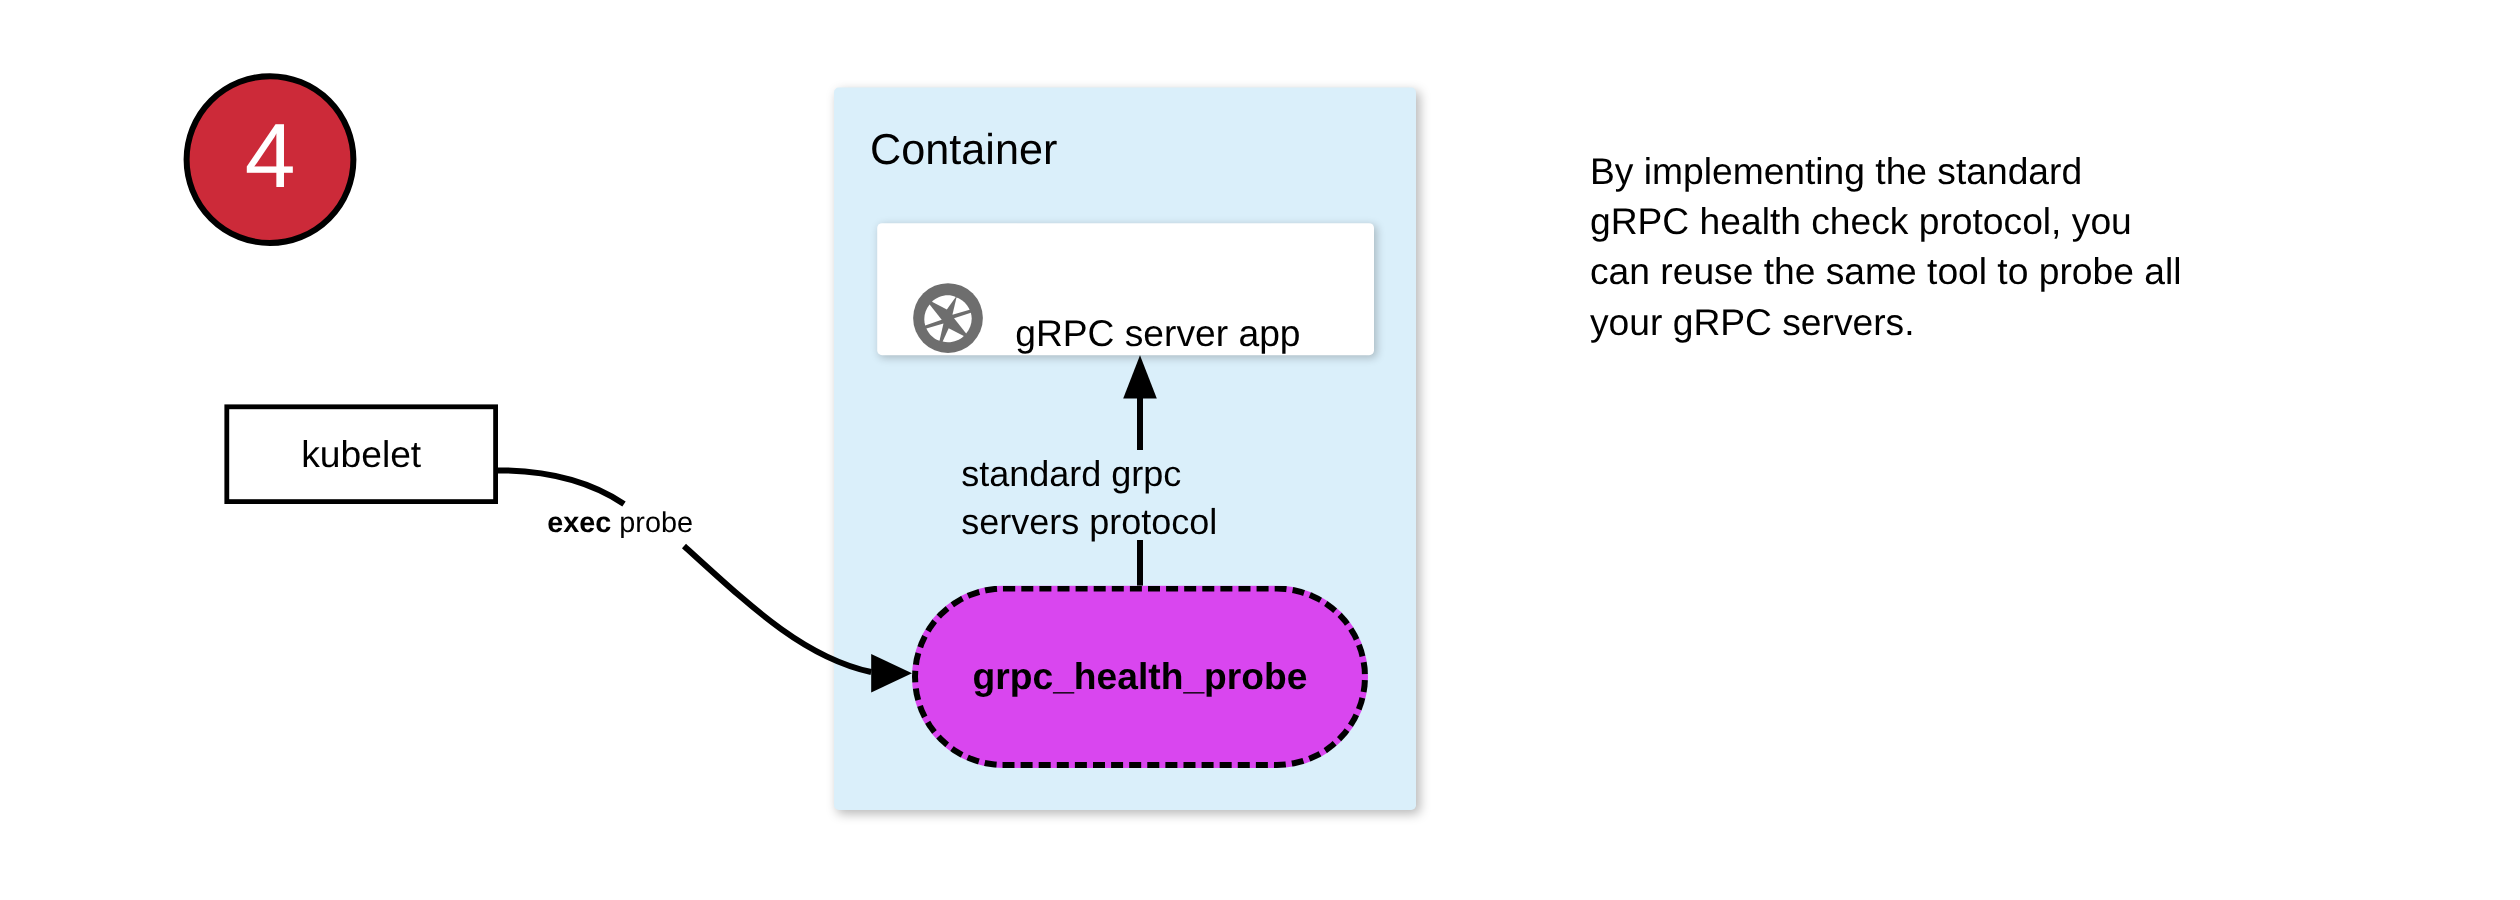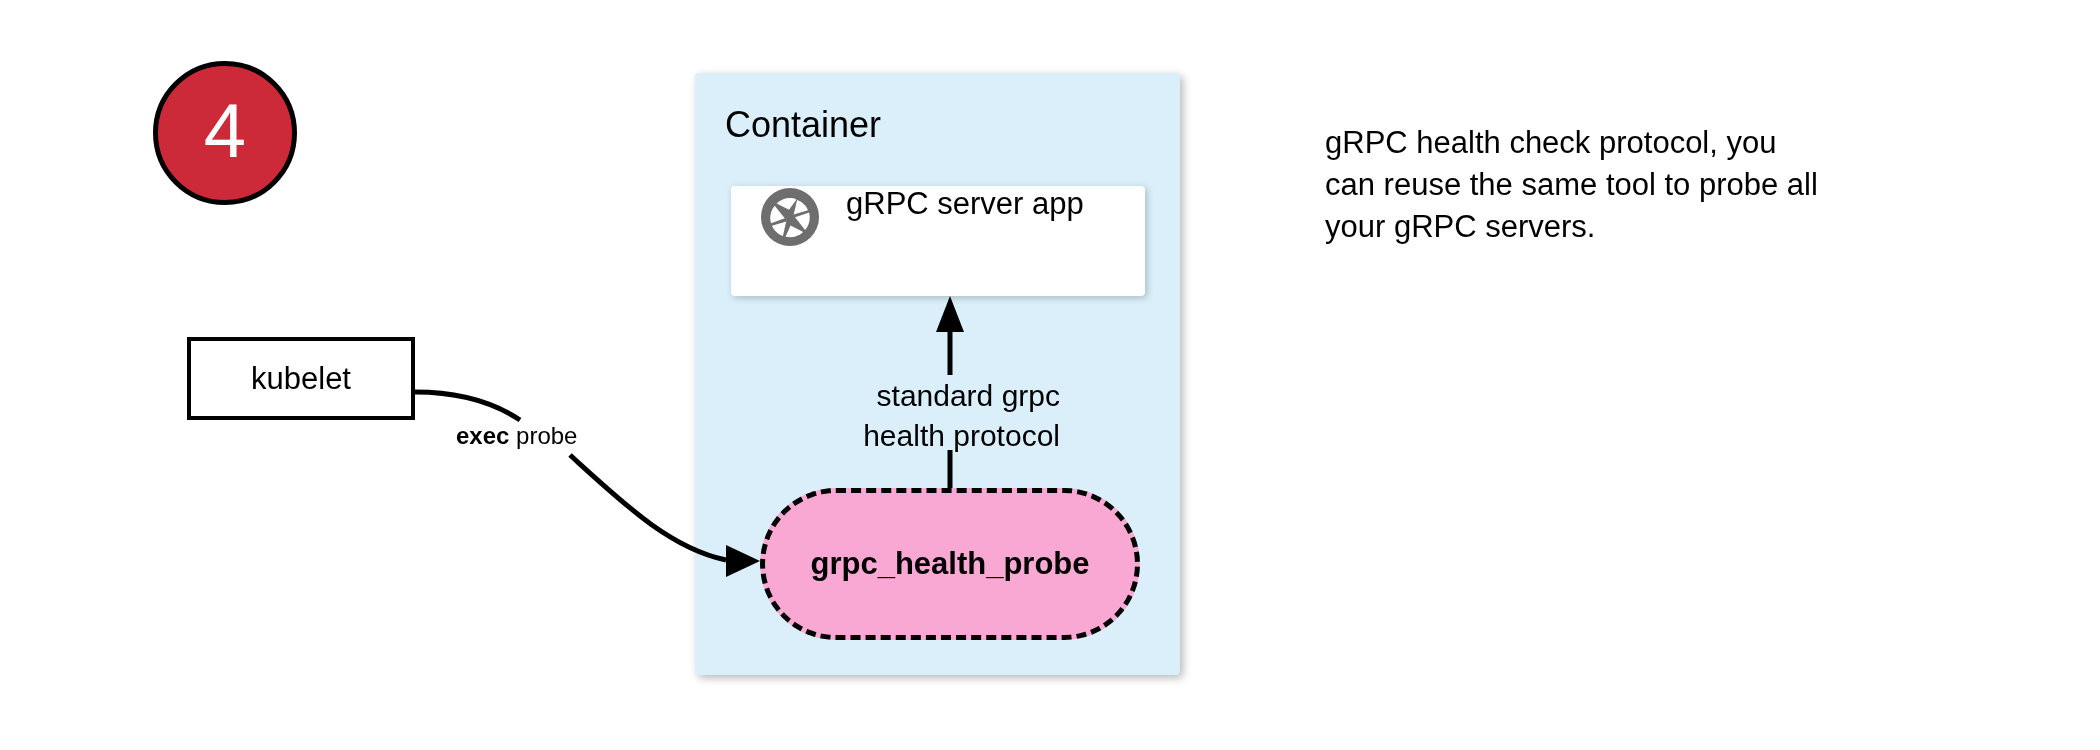--- a/index.html
+++ b/index.html
@@ -72,21 +72,21 @@
   .server-card {
     position: absolute;
     left: 731px;
     top: 186px;
     width: 414px;
     height: 110px;
     background: #ffffff;
     border-radius: 4px;
     box-shadow: 2px 2px 7px rgba(0,0,0,0.22);
     display: flex;
-    align-items: flex-start;
+    align-items: flex-end;
   }
   .server-icon {
     margin-left: 28px;
     width: 62px;
     height: 62px;
     flex: 0 0 auto;
     display: block;
   }
   .server-card-label {
     margin-left: 25px;
@@ -96,21 +96,21 @@
     white-space: nowrap;
   }
 
   
   .probe-pill {
     position: absolute;
     left: 760px;
     top: 488px;
     width: 380px;
     height: 152px;
-    background: #f9a8d4;
+    background: #d946ef;
     border: 5px dashed #000000;
     border-radius: 76px;
     box-sizing: border-box;
     display: flex;
     flex-direction: column;
     align-items: center;
     justify-content: center;
   }
   .probe-pill-title {
     font-size: 31px;
@@ -155,24 +155,24 @@
     top: 417px;
     font-size: 24px;
     line-height: 37px;
     color: #000000;
     white-space: nowrap;
   }
   .exec-label b { font-weight: bold; }
 
   .protocol-label {
     position: absolute;
-    left: 840px;
+    left: 801px;
     top: 376px;
     width: 220px;
-    text-align: right;
+    text-align: left;
     font-size: 30px;
     line-height: 40px;
     color: #000000;
   }
   .protocol-label span { display: block; white-space: nowrap; }
 
   
   .side-note {
     position: absolute;
     left: 1325px;
@@ -241,22 +241,23 @@
     <line x1="950" y1="375" x2="950" y2="318" stroke="#000000" stroke-width="5"></line>
     <polygon points="950,296 936,332 964,332" fill="#000000"></polygon>
   </svg>
 
   <div class="exec-label">
     <b>exec</b><span> probe</span>
   </div>
 
   <div class="protocol-label">
     <span>standard grpc</span>
-    <span>health protocol</span>
+    <span>servers protocol</span>
   </div>
 
   <div class="side-note">
+    <span>By implementing the standard</span>
     <span>gRPC health check protocol, you</span>
     <span>can reuse the same tool to probe all</span>
     <span>your gRPC servers.</span>
   </div>
 
 </div>
 
 </body></html>

